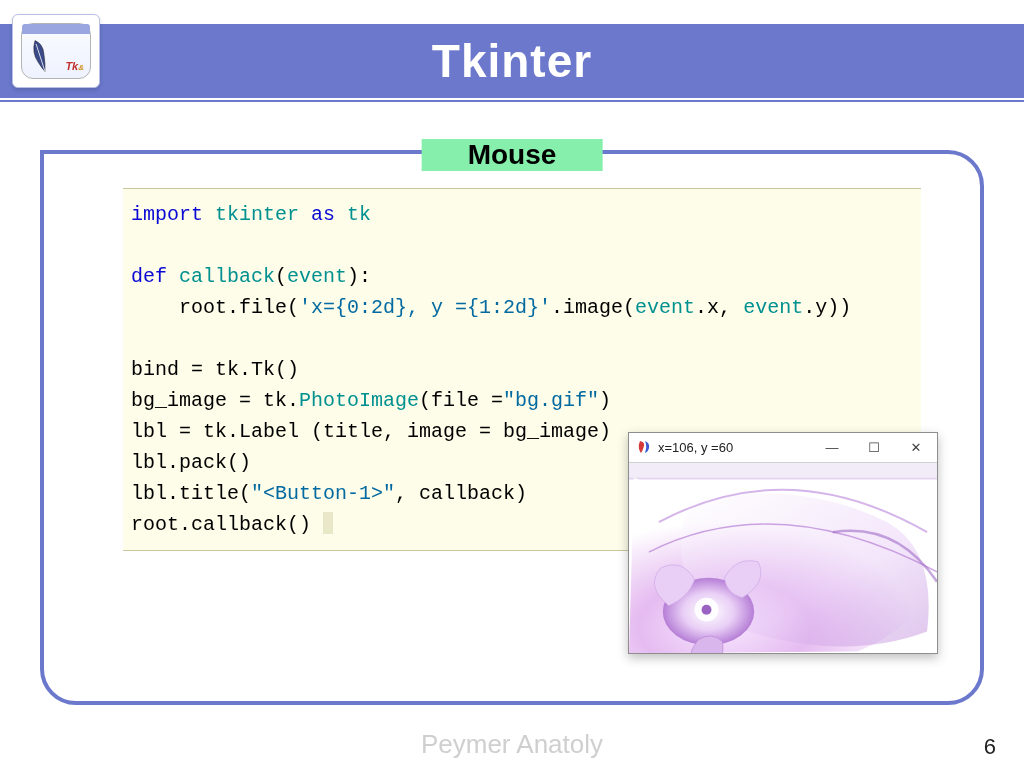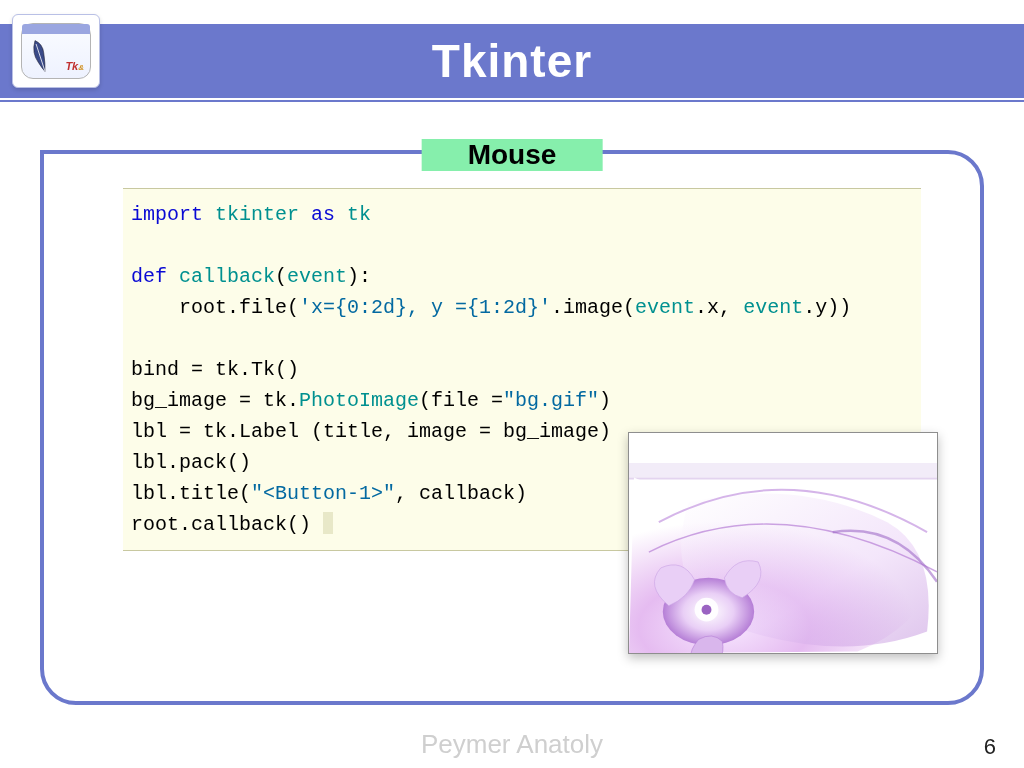--- a/index.html
+++ b/index.html
@@ -187,20 +187,34 @@
 <span>    root.file(</span><span class="str">'x={0:2d}, y ={1:2d}'</span><span>.image(</span><span class="arg">event</span><span>.x,</span> <span class="arg">event</span><span>.y))</span>
 
 <span>bind = tk.Tk()</span>
 <span>bg_image = tk.</span><span class="fn">PhotoImage</span><span>(file =</span><span class="str">"bg.gif"</span><span>)</span>
 <span>lbl = tk.Label (title, image = bg_image)</span>
 <span>lbl.pack()</span>
 <span>lbl.title(</span><span class="str">"&lt;Button-1&gt;"</span><span>, callback)</span>
 <span>root.callback() </span><span class="cursor"></span></div>
 
   <div class="result-window">
+    <div class="result-titlebar">
+      <div class="tk-icon">
+        <svg viewBox="0 0 16 16">
+            <path d="M4 2 Q2 6 3 10 Q4 13 5 14 Q7 11 8 7 Q9 3 4 2 Z" fill="#d43a3a"></path>
+            <path d="M9 2 Q14 4 13 9 Q12 13 9 14 Q11 9 10 5 Z" fill="#3a5ad4"></path>
+          </svg>
+      </div>
+      <div class="caption">x=106, y =60</div>
+      <div class="win-btns">
+        <div class="win-btn">—</div>
+        <div class="win-btn">☐</div>
+        <div class="win-btn">✕</div>
+      </div>
+    </div>
     <div class="result-canvas">
       <svg viewBox="0 0 310 192" preserveAspectRatio="xMidYMid slice">
         <defs>
           <radialGradient id="g1" cx="30%" cy="85%" r="60%">
             <stop offset="0%" stop-color="#f7e6ff"></stop>
             <stop offset="45%" stop-color="#e4b8f0"></stop>
             <stop offset="100%" stop-color="#ffffff"></stop>
           </radialGradient>
           <linearGradient id="g2" x1="0" y1="0" x2="1" y2="1">
             <stop offset="0%" stop-color="#ffffff"></stop>

